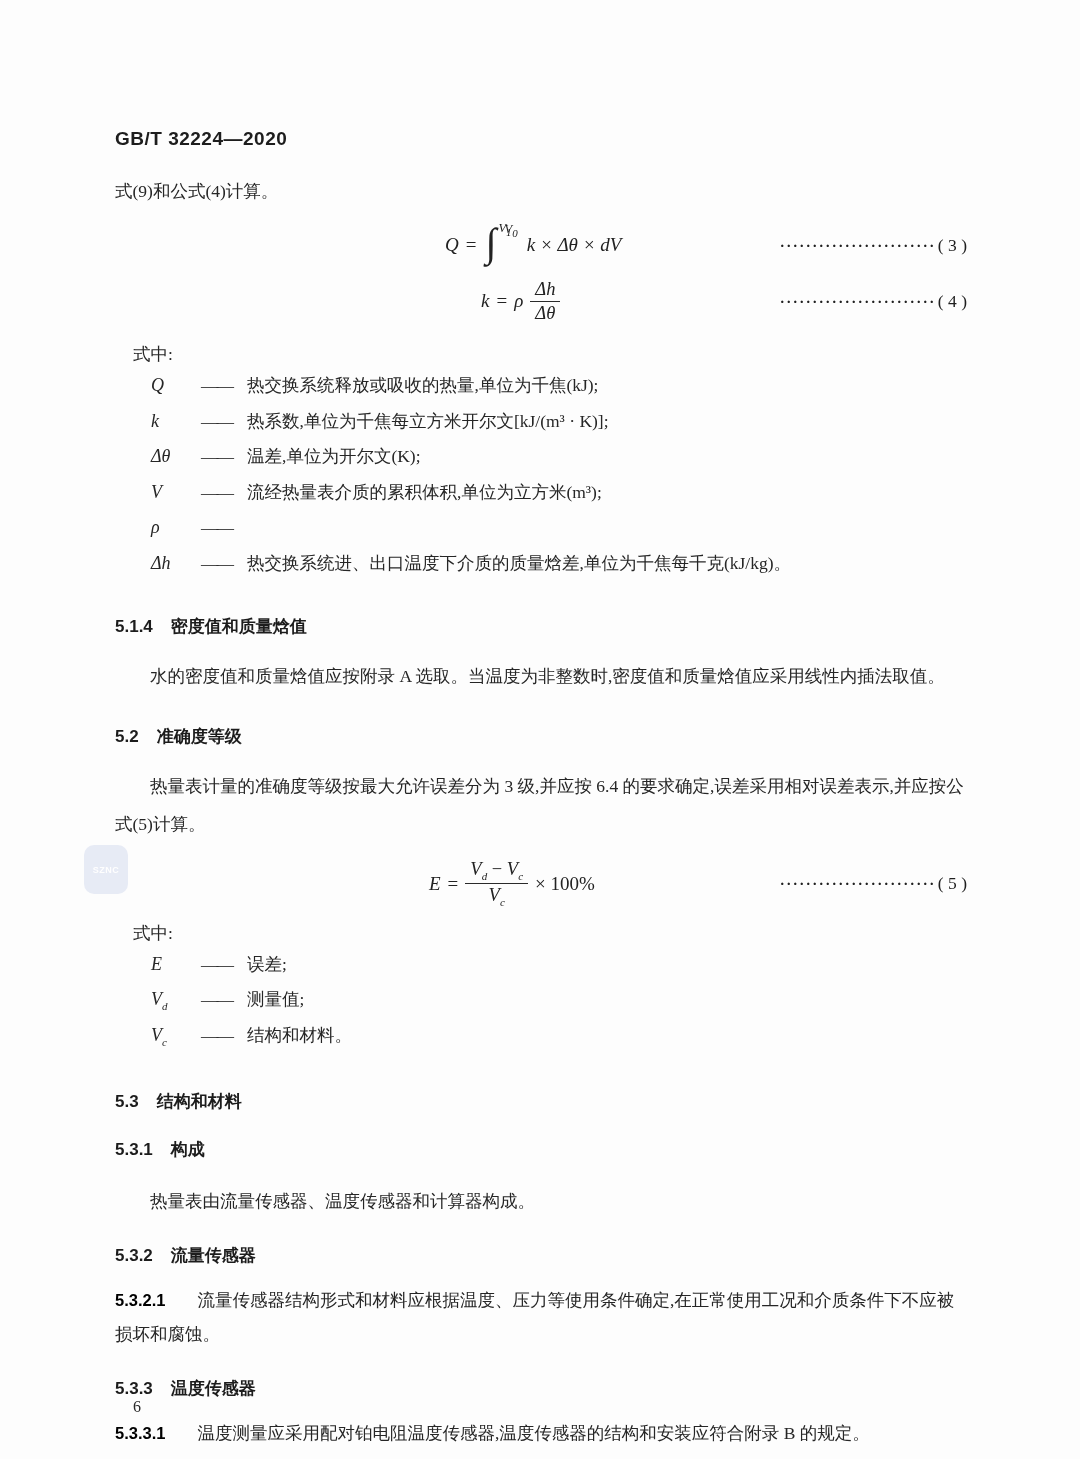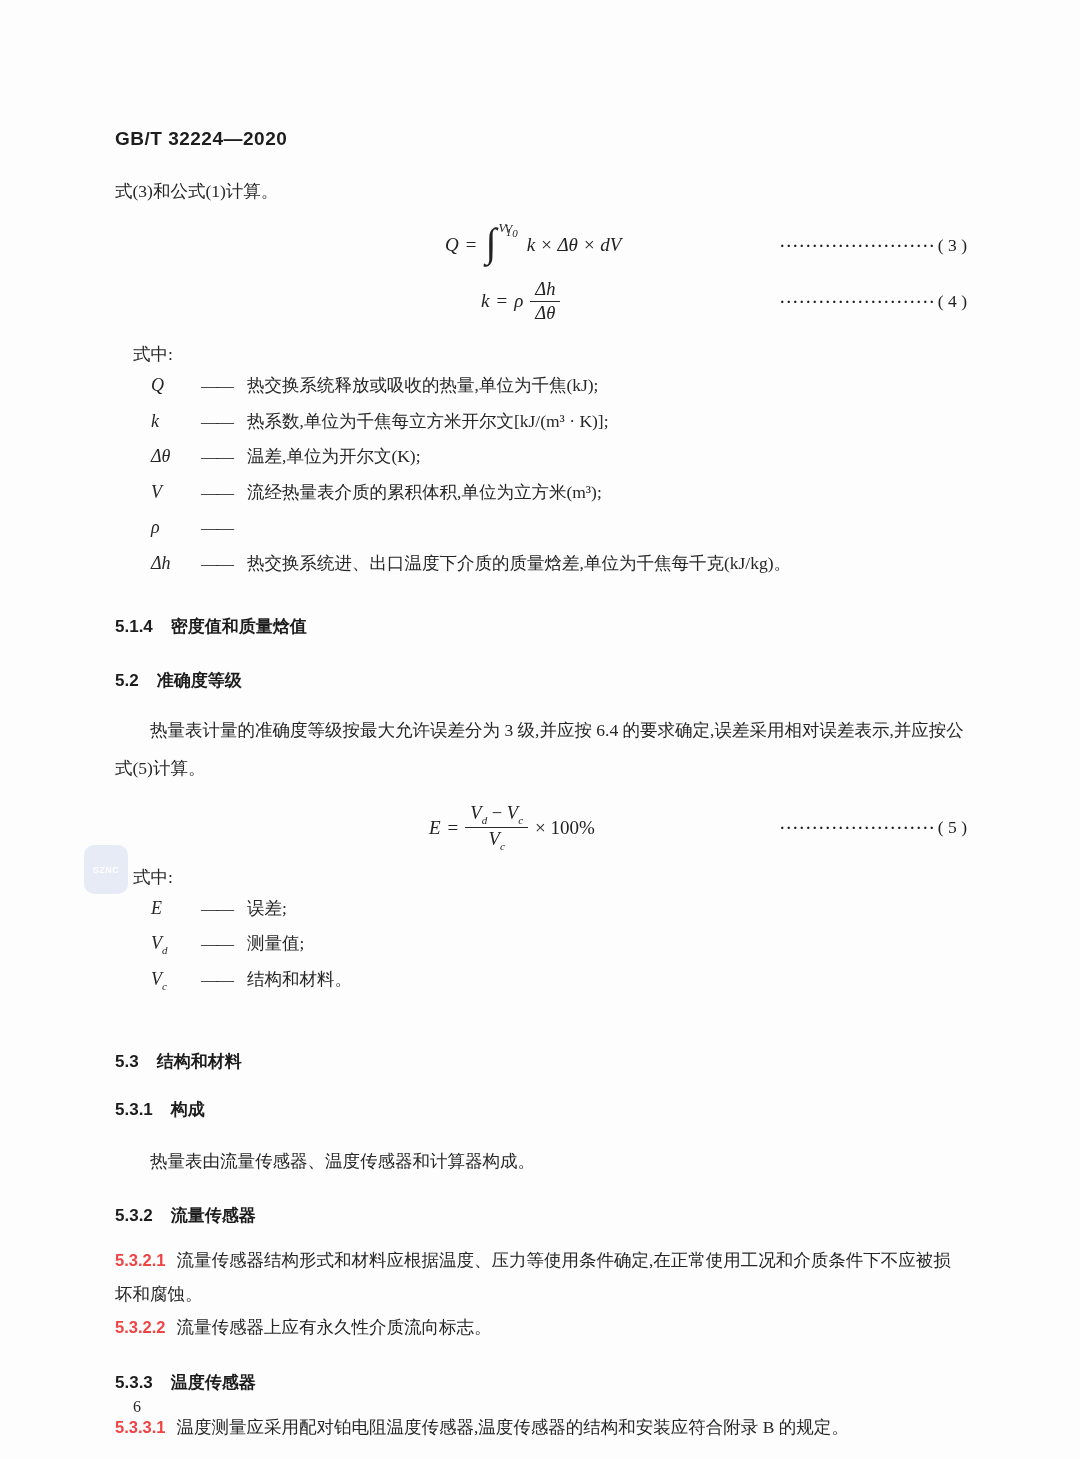--- a/index.html
+++ b/index.html
@@ -54,24 +54,24 @@
     font-family:"Liberation Sans","DejaVu Sans",sans-serif;
     font-weight:bold;font-size:17px;color:#1c1c1c;line-height:24px;
   }
   .sec-head .sec-num{margin-right:18px;}
   .para{margin:18px 0 0 0;line-height:38px;text-indent:35px;}
 
   .clause{margin:0;line-height:33.5px;}
   .clause-group{margin-top:16px;}
   .clause-num{
     font-family:"Liberation Sans","DejaVu Sans",sans-serif;
-    font-weight:bold;font-size:16.5px;margin-right:11px;color:#ef4444;
-  }
-
-  .sec53{margin-top:50px;}
+    font-weight:bold;font-size:16.5px;margin-right:32px;color:#000000;
+  }
+
+  .sec53{margin-top:34px;}
   .sec531{margin-top:24px;}
   .sec532{margin-top:24px;}
   .sec533{margin-top:26px;}
 
   .page-number{position:absolute;left:133px;top:1398px;font-size:16px;color:#2a2a2a;}
 
   .watermark{
     position:absolute;left:84px;top:845px;width:44px;height:49px;border-radius:10px;
     background:#e4e8f4;display:flex;align-items:center;justify-content:center;
     font-family:"Liberation Sans","DejaVu Sans",sans-serif;font-size:9px;font-weight:bold;
@@ -84,21 +84,21 @@
 <div class="page">
 
   <div class="watermark">
     <span>SZNC</span>
   </div>
 
   <div class="content">
 
     <div class="doc-number">GB/T 32224—2020</div>
 
-    <p class="intro" style="margin:28px 0 0 0;">式(3)和公式(1)计算。</p>
+    <p class="intro" style="margin:28px 0 0 0;">式(9)和公式(4)计算。</p>
 
     <div class="formula-row fr3">
       <span class="math m3">
         <span class="mi">Q</span>
         <span style="font-style:normal">=</span>
         <span class="int-sign">∫</span>
         <span class="int-lims">
           <span class="up"><span class="mi">V</span><sub>1</sub></span>
           <span class="lo"><span class="mi">V</span><sub>0</sub></span>
         </span>
@@ -156,20 +156,21 @@
         <span class="def-sym mi"><span>Δh</span><sub></sub></span>
         <span class="def-dash">——</span>
         <span class="def-desc">热交换系统进、出口温度下介质的质量焓差,单位为千焦每千克(kJ/kg)。</span>
       </div>
     </div>
 
     <div class="sec-head">
       <span class="sec-num">5.1.4</span>
       <span class="sec-title">密度值和质量焓值</span>
     </div>
+    <p class="para">水的密度值和质量焓值应按附录 A 选取。当温度为非整数时,密度值和质量焓值应采用线性内插法取值。</p>
 
     <div class="sec-head">
       <span class="sec-num">5.2</span>
       <span class="sec-title">准确度等级</span>
     </div>
     <p class="para">热量表计量的准确度等级按最大允许误差分为 3 级,并应按 6.4 的要求确定,误差采用相对误差表示,并应按公式(5)计算。</p>
 
     <div class="formula-row fr5">
       <span class="math m5">
         <span class="mi">E</span>
@@ -223,23 +224,20 @@
     <p class="para" style="margin-top:20px;">热量表由流量传感器、温度传感器和计算器构成。</p>
 
     <div class="sec-head sec532">
       <span class="sec-num">5.3.2</span>
       <span class="sec-title">流量传感器</span>
     </div>
     <div class="clause-group">
       <p class="clause">
         <span class="clause-num">5.3.2.1</span><span class="clause-text">流量传感器结构形式和材料应根据温度、压力等使用条件确定,在正常使用工况和介质条件下不应被损坏和腐蚀。</span>
       </p>
-      <p class="clause">
-        <span class="clause-num">5.3.2.2</span><span class="clause-text">流量传感器上应有永久性介质流向标志。</span>
-      </p>
     </div>
 
     <div class="sec-head sec533">
       <span class="sec-num">5.3.3</span>
       <span class="sec-title">温度传感器</span>
     </div>
     <div class="clause-group">
       <p class="clause">
         <span class="clause-num">5.3.3.1</span><span class="clause-text">温度测量应采用配对铂电阻温度传感器,温度传感器的结构和安装应符合附录 B 的规定。</span>
       </p>

